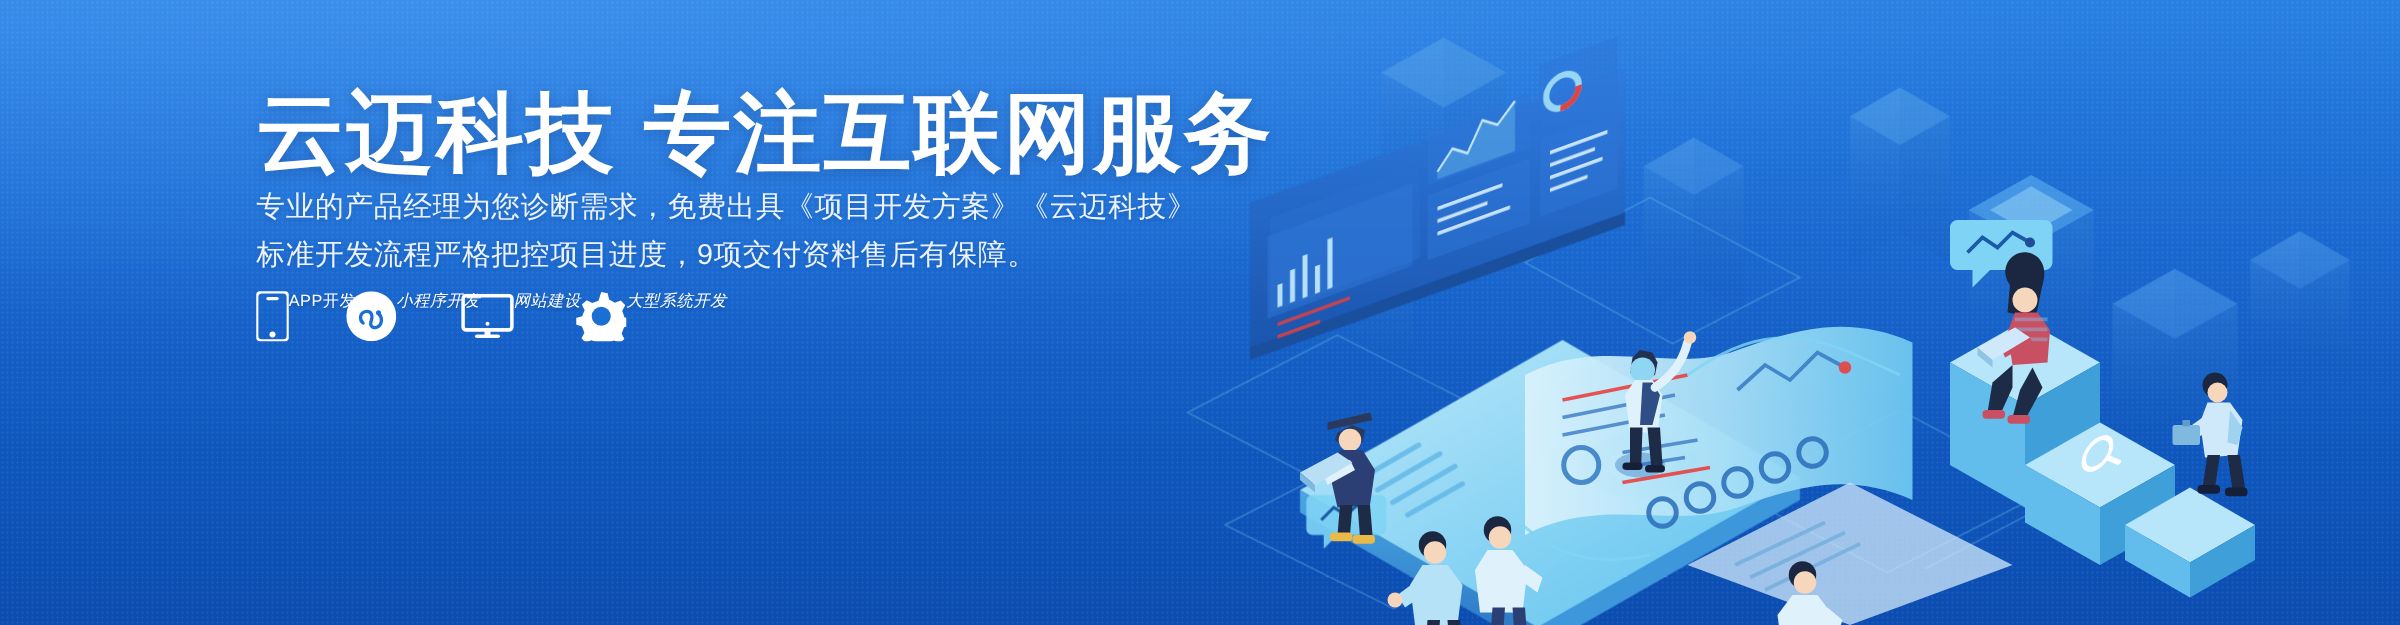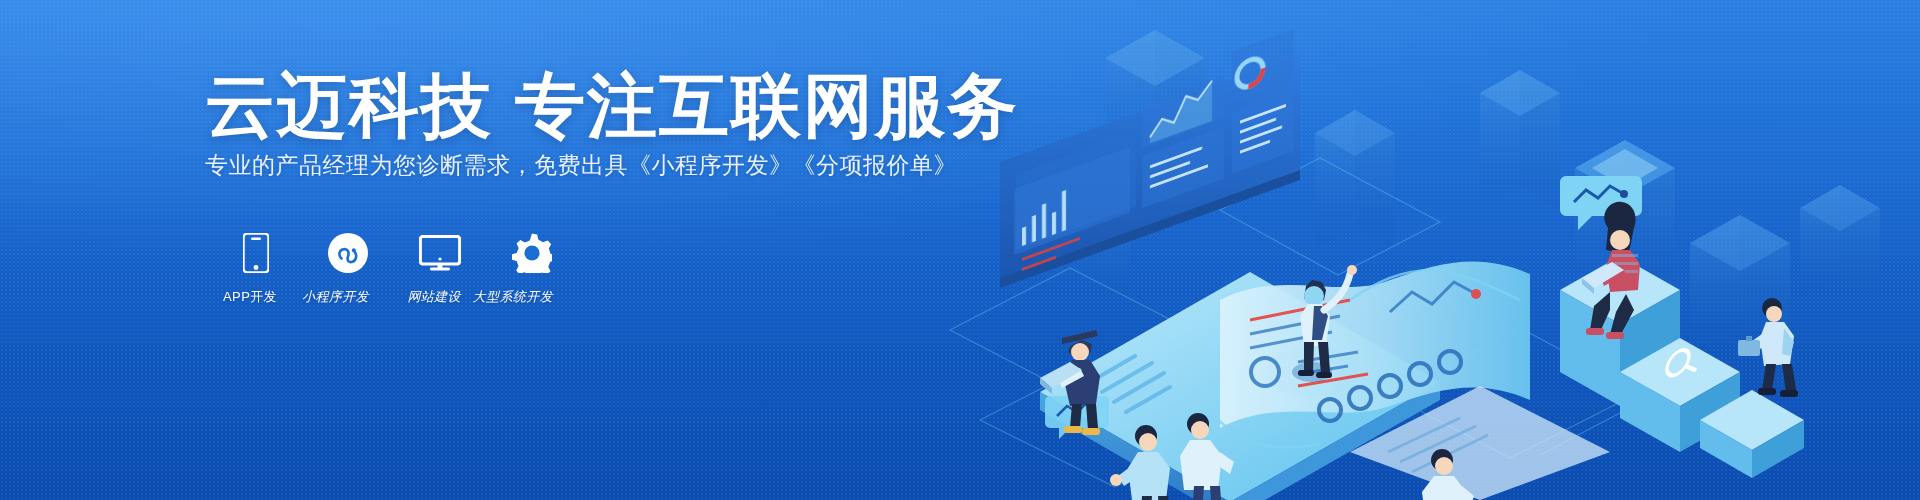--- a/index.html
+++ b/index.html
@@ -37,22 +37,22 @@
     letter-spacing:.5px;white-space:nowrap;
     text-shadow:0 1px 4px rgba(0,20,60,.18);
   }
   .sub div{white-space:nowrap;}
   
   .icons{
     position:absolute;left:0;top:232px;
     display:flex;align-items:flex-end;gap:0;
   }
   .icon-item{
-    width:72px;display:flex;flex-direction:column;
-    align-items:flex-end;cursor:pointer;
+    width:72px;display:flex;flex-direction:row;
+    align-items:flex-start;cursor:pointer;
   }
   .icon-item.wide{width:92px;font-style:italic;}
   .glyph{
     height:42px;width:42px;display:flex;align-items:center;
     justify-content:center;margin-bottom:14px;
   }
   .glyph svg{display:block;}
   .icon-label{
     color:#ffffff;font-size:13px;letter-spacing:.4px;
     white-space:nowrap;text-shadow:0 1px 3px rgba(0,20,60,.25);
@@ -365,21 +365,22 @@
     </svg>
   </div>
 
   <div class="content">
 
     <div class="headline">
       <span>云迈科技</span><span class="gap"></span><span>专注互联网服务</span>
     </div>
 
     <div class="sub">
-      <div>专业的产品经理为您诊断需求，免费出具《小程序开发》《分项报价单》</div>
+      <div>专业的产品经理为您诊断需求，免费出具《项目开发方案》《云迈科技》</div>
+      <div>标准开发流程严格把控项目进度，9项交付资料售后有保障。</div>
     </div>
 
     <div class="icons">
 
       <div class="icon-item">
         <span class="glyph">
           <svg width="26" height="40" viewBox="0 0 26 40">
             <rect x="0.5" y="0.5" width="25" height="39" rx="4" ry="4" fill="none" stroke="#ffffff" stroke-width="2.4"></rect>
             <rect x="8" y="4.5" width="10" height="2.6" rx="1.3" fill="#ffffff"></rect>
             <circle cx="13" cy="34.5" r="2.4" fill="#ffffff"></circle>

